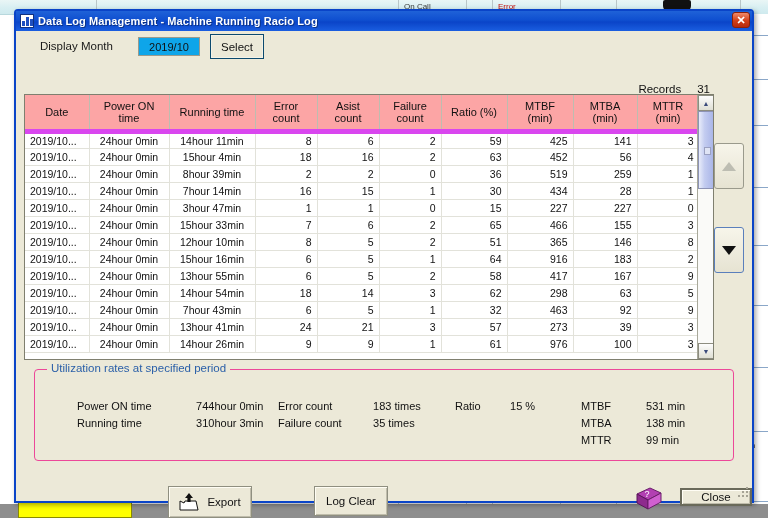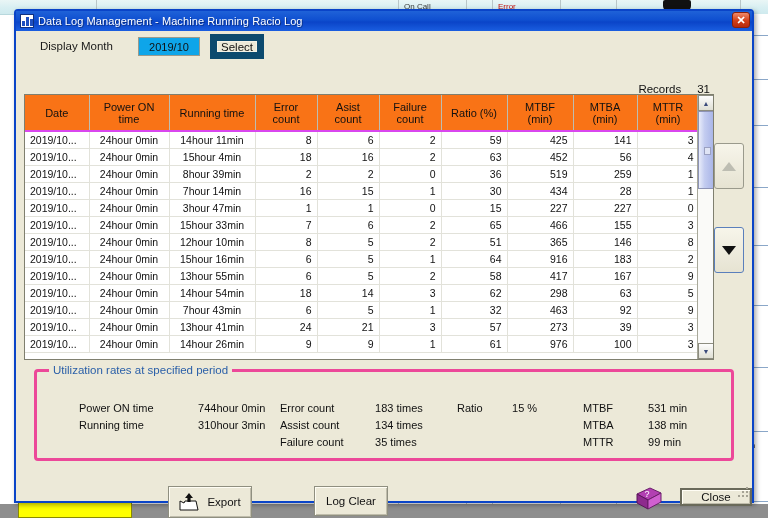--- a/index.html
+++ b/index.html
@@ -65,21 +65,21 @@
   }
   .title-icon {
     width: 14px; height: 14px; margin-right: 4px;
     background: #ffffff; border: 1px solid #103080;
     position: relative; flex: none; box-sizing: border-box;
   }
   .title-icon i {
     position: absolute; bottom: 1px; background: #1e4fc0; display:block;
   }
   .title-text {
-    color: #ffffff; font-size: 11px; font-weight: normal;
+    color: #ffffff; font-size: 11px; font-weight: bold;
     letter-spacing: 0.1px; white-space: nowrap;
     text-shadow: 1px 1px 0 rgba(0,0,0,0.35);
   }
   .title-close {
     position: absolute; right: 2px; top: 1px;
     width: 18px; height: 16px;
     background: linear-gradient(180deg,#f08a6a,#d23f18 55%,#b82a0c);
     border: 1px solid #8d2008; border-radius: 3px;
     color: #fff; font-size: 11px; font-weight: bold;
     display: flex; align-items: center; justify-content: center;
@@ -104,21 +104,21 @@
     border: 1px solid #9a9a8c;
     background: #0ea5e9;
     font-size: 11px; color: #111;
     display: flex; align-items: center; justify-content: center;
     box-sizing: border-box;
   }
   .btn-select {
     position: absolute; left: 194px; top: 3px;
     width: 54px; height: 25px;
     background: #ece9d8;
-    border: 7px solid #0c4a6e;
+    border: 1px solid #0c4a6e;
     box-shadow: inset 0 0 0 1px #f4f2e6;
     font-size: 11.5px; color: #111;
     display: flex; align-items: center; justify-content: center;
     box-sizing: border-box;
     cursor: default;
   }
   .records-wrap {
     position: absolute; right: 42px; top: 52px;
     font-size: 11.5px; color: #111;
     display: flex; gap: 16px;
@@ -128,23 +128,23 @@
   .grid-outer {
     position: absolute; left: 8px; top: 63px;
     width: 690px; height: 266px;
     border: 1px solid #7f7f6f;
     background: #ffffff;
     box-sizing: border-box;
     overflow: hidden;
   }
   table.grid { border-collapse: collapse; width: 674px; table-layout: fixed; }
   table.grid th {
-    background: #f97316;
+    background: #fca5a5;
     border-right: 1px solid #bdbdb0;
-    border-bottom: 2px solid #d946ef;
+    border-bottom: 5px solid #d946ef;
     font-weight: normal;
     font-size: 11px; color: #111;
     height: 36px; padding: 0 4px;
     line-height: 12px;
     text-align: center;
     box-sizing: border-box;
   }
   table.grid td {
     border-right: 1px solid #e2e2da;
     border-bottom: 1px solid #e2e2da;
@@ -196,21 +196,21 @@
   }
   .pgbtn.up { top: 112px; color: #bdbdb2; }
   .pgbtn.down { top: 196px; border-color:#5a7fbc; color: #111; }
   .tri-up { width:0;height:0;border-left:7px solid transparent;border-right:7px solid transparent;border-bottom:9px solid currentColor; }
   .tri-down { width:0;height:0;border-left:7px solid transparent;border-right:7px solid transparent;border-top:9px solid currentColor; }
 
   
   .groupbox {
     position: absolute; left: 18px; top: 338px;
     width: 700px; height: 92px;
-    border: 3px solid #ec4899; border-radius: 4px;
+    border: 1px solid #ec4899; border-radius: 4px;
     background: #ece9d8;
     box-sizing: border-box;
   }
   .group-title {
     position: absolute; left: 12px; top: -8px;
     background: #ece9d8; padding: 0 4px;
     font-size: 11.5px; color: #2a5fa8;
   }
   .sum-col { position: absolute; font-size: 11px; color: #111; }
   .sum-row { height: 17px; line-height: 17px; white-space: nowrap; }
@@ -524,24 +524,20 @@
           <span class="sum-value">310hour  3min</span>
         </div>
       </div>
 
       <div class="sum-col" style="left:243px; top:28px; width:200px">
         <div class="sum-row">
           <span class="sum-label" style="width:92px">Error count</span>
           <span class="sum-value">183 times</span>
         </div>
         <div class="sum-row">
-          <span class="sum-label" style="width:92px">Assist count</span>
-          <span class="sum-value">134 times</span>
-        </div>
-        <div class="sum-row">
           <span class="sum-label" style="width:92px">Failure count</span>
           <span class="sum-value">35 times</span>
         </div>
       </div>
 
       <div class="sum-col" style="left:420px; top:28px; width:130px">
         <div class="sum-row">
           <span class="sum-label" style="width:52px">Ratio</span>
           <span class="sum-value">15 %</span>
         </div>

